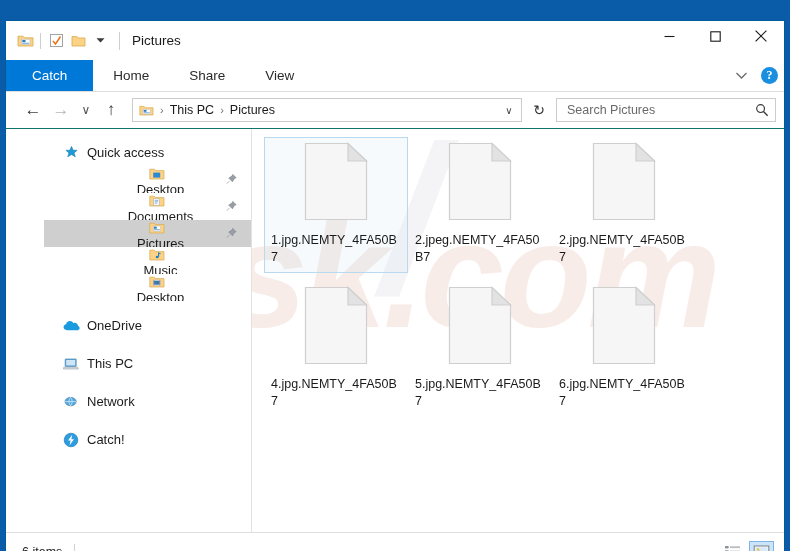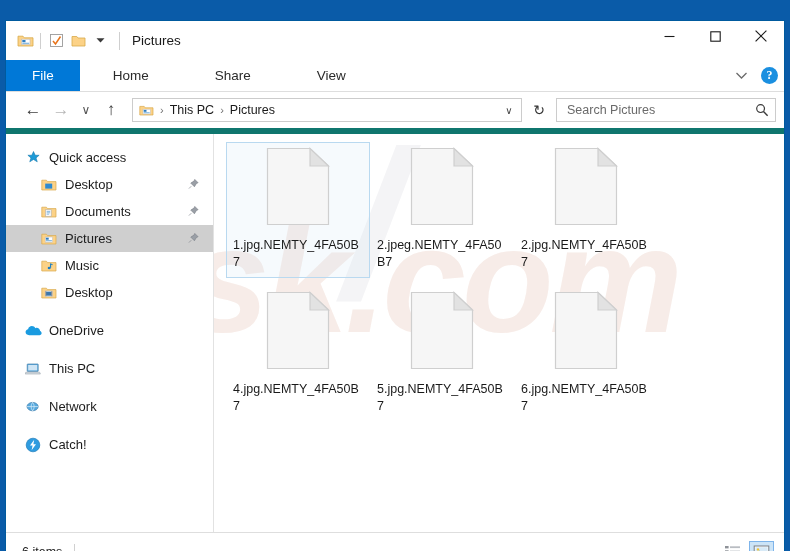--- a/index.html
+++ b/index.html
@@ -47,21 +47,21 @@
 
   
   .ribbon {
     height: 32px; min-height: 32px;
     background: #ffffff;
     display: flex; align-items: stretch;
     position: relative;
     border-bottom: 1px solid #dedede;
   }
   .tab {
-    padding: 0 33px;
+    padding: 0 20px;
     display: flex; align-items: center;
     font-size: 13.5px; color: #2b2b2b;
     white-space: nowrap;
   }
   .tab.file {
     background: #0078d7; color: #ffffff;
     padding: 0 26px;
   }
   .ribbon-right {
     position: absolute; right: 6px; top: 0; bottom: 0;
@@ -116,43 +116,44 @@
     font-size: 12.5px; color: #6d28d9;
     font-family: "Liberation Sans", sans-serif;
     background: transparent;
     min-width: 0;
   }
   .searchbox input::placeholder { color: #6a6a6a; }
 
   
   .body {
     flex: 1; display: flex;
-    border-top: 6px solid #0f766e;
+    border-top: 1px solid #0f766e;
     min-height: 0;
     position: relative;
+    padding-left: 38px;
   }
 
   
   .sidebar {
     width: 208px; min-width: 208px;
     background: #ffffff;
     border-right: 1px solid #e2e2e2;
     padding-top: 10px;
     position: relative;
     overflow: hidden;
   }
   .nav-item {
     height: 27px;
     display: flex; align-items: center;
     padding-left: 18px; padding-right: 8px;
     font-size: 13px; color: #1c1c1c;
     white-space: nowrap;
     position: relative;
   }
-  .nav-item.indent { padding-left: 34px; }
+  .nav-item.indent { padding-left: 34px; flex-direction: column; }
   .nav-item.selected { background: #cfcfcf; }
   .nav-item .ico {
     width: 18px; height: 16px; margin-right: 7px;
     display: flex; align-items: center; justify-content: center;
     flex: 0 0 auto;
   }
   .nav-label { overflow: hidden; text-overflow: ellipsis; }
   .pin { position: absolute; right: 14px; top: 50%; transform: translateY(-50%); }
   .nav-gap { height: 11px; }
 
@@ -287,21 +288,21 @@
       <div class="wc close">
         <svg width="14" height="14" viewBox="0 0 14 14">
             <line x1="1.6" y1="1.6" x2="12.4" y2="12.4" stroke="#1a1a1a" stroke-width="1.1"></line>
             <line x1="12.4" y1="1.6" x2="1.6" y2="12.4" stroke="#1a1a1a" stroke-width="1.1"></line>
           </svg>
       </div>
     </div>
   </div>
 
   <div class="ribbon">
-    <div class="tab file">File</div>
+    <div class="tab file">Catch</div>
     <div class="tab">Home</div>
     <div class="tab">Share</div>
     <div class="tab">View</div>
     <div class="ribbon-right">
       <div class="chev-collapse">
         <svg width="13" height="9" viewBox="0 0 13 9">
             <path d="M1.5 2 L6.5 7 L11.5 2" fill="none" stroke="#6b6b6b" stroke-width="1.3"></path>
           </svg>
       </div>
       <div class="help-btn">?</div>

